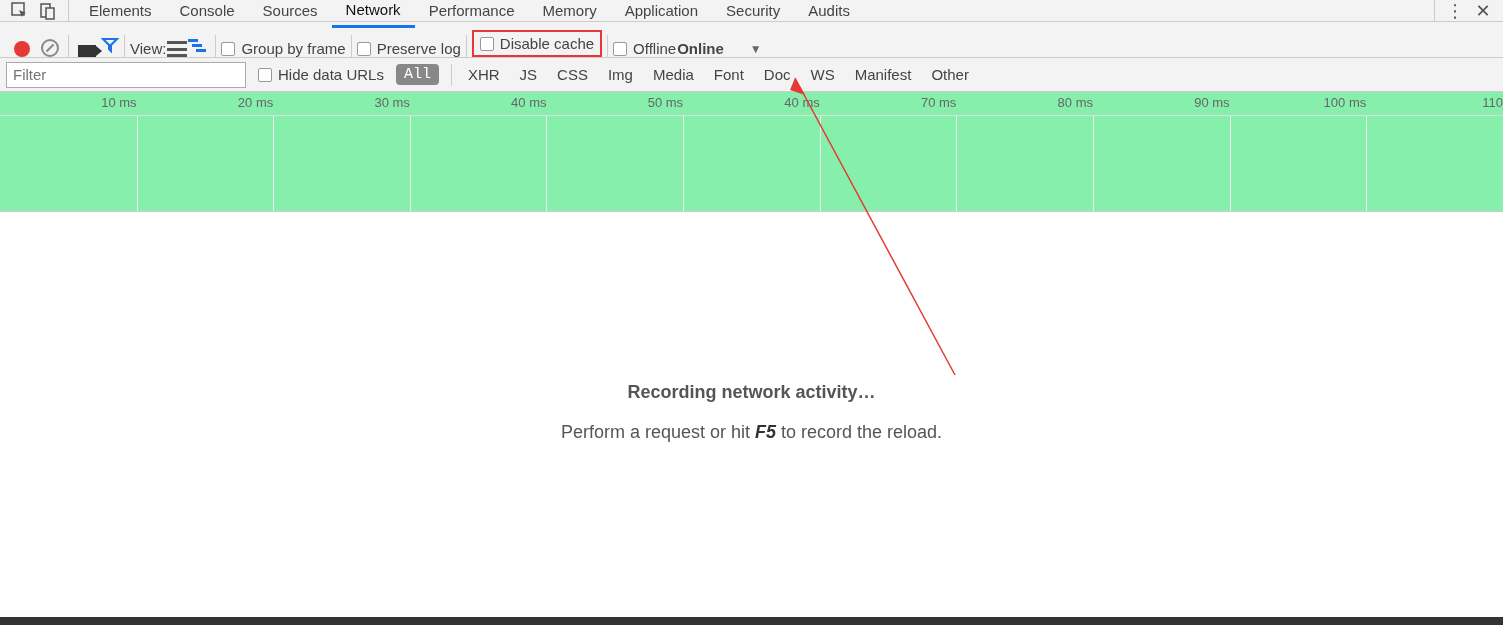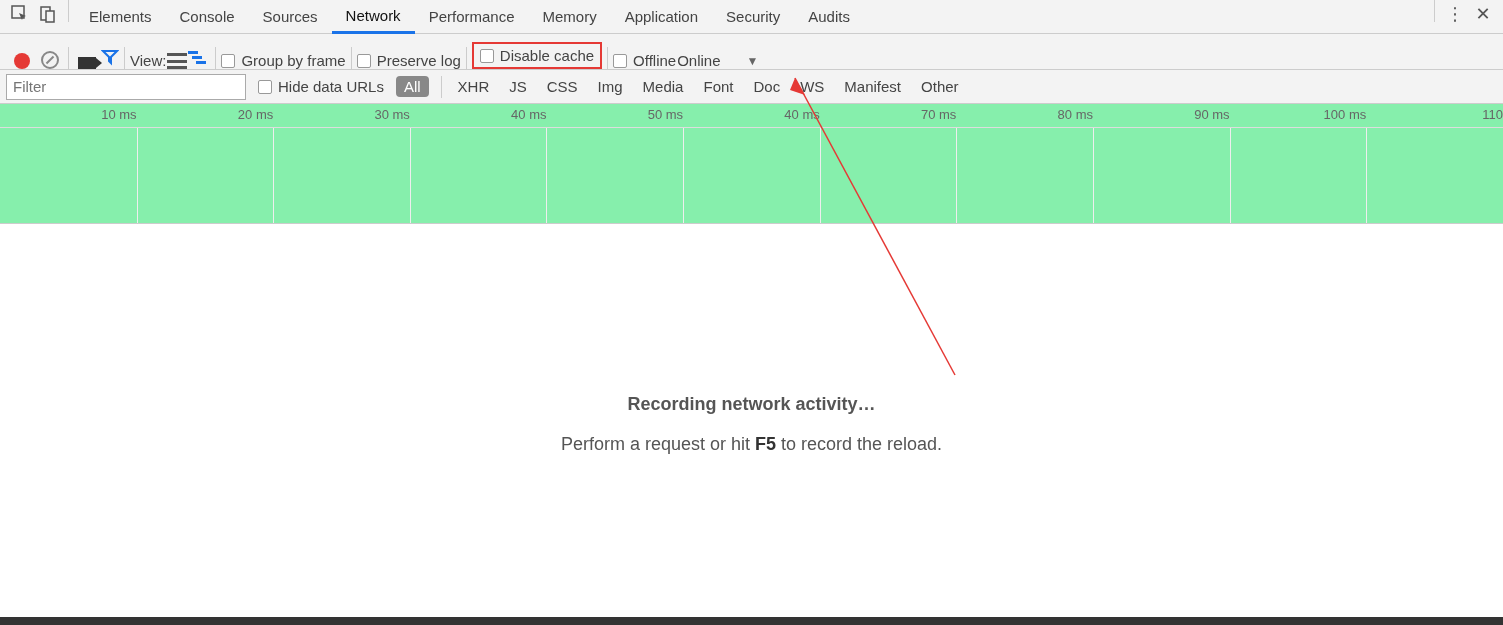--- a/index.html
+++ b/index.html
@@ -10,22 +10,22 @@
   background: #fff;
   width: 1503px;
   height: 625px;
   overflow: hidden;
   position: relative;
 }
 
 
 .tabbar {
   display: flex;
-  align-items: flex-start;
-  height: 34px;
+  align-items: center;
+  height: 22px;
   background: #f3f3f3;
   border-bottom: 1px solid #ccc;
   padding: 0 6px;
   gap: 0;
 }
 .tabbar .iconbtn {
   width: 28px;
   height: 28px;
   display: flex;
   align-items: center;
@@ -86,21 +86,21 @@
   background:#888; transform: rotate(-45deg);
 }
 .cam-icon { width:18px; height:12px; background:#333; position:relative; margin:0 4px;}
 .cam-icon::after { content:""; position:absolute; right:-6px; top:1px; border-left:6px solid #333; border-top:5px solid transparent; border-bottom:5px solid transparent;}
 .viewbtn { width:20px; height:16px; display:flex; flex-direction:column; justify-content:space-between; cursor:pointer;}
 .viewbtn .bar{height:3px; background:#555;}
 .chk {
   width:14px; height:14px; border:1px solid #999; background:#fff; display:inline-block; vertical-align:middle; margin-right:6px; border-radius:2px;
 }
 .chklabel { display:flex; align-items:center; cursor:pointer; color:#444;}
-.throttling { display:flex; align-items:center; gap:6px; cursor:pointer; color:#444;}
+.throttling { display:flex; align-items:center; gap:6px; cursor:pointer; color:#444;font-weight:bold;}
 .dropdown-arrow { color:#666; font-size:12px; margin-left:20px;}
 
 
 .highlight-box {
   border: 2px solid #e53935;
   padding: 3px 6px;
   display:flex; align-items:center;
 }
 
 
@@ -119,21 +119,21 @@
   height: 26px;
   border: 1px solid #aaa;
   padding: 2px 6px;
   font-size:15px;
   background:#fff;
 }
 .filterbar .pill {
   color:#444; cursor:pointer; padding:2px 4px;
 }
 .filterbar .pill.active {
-  background:#888; color:#fff; border-radius:4px; padding:2px 8px;
+  background:#888; color:#fff; border-radius:4px; padding:2px 8px;font-family:Liberation Mono, monospace;
 }
 .filterbar .sep {
   width: 1px; height: 22px; background:#ccc;
 }
 
 
 .timeline {
   height: 120px;
   border-bottom: 1px solid #ccc;
   position: relative;
@@ -158,21 +158,21 @@
 
 
 .message {
   text-align:center;
   color:#666;
   margin-top: 170px;
   font-size:18px;
 }
 .message .line1 { color:#555; margin-bottom:19px;font-weight:bold;}
 .message .line2 { color:#555; font-size:18px;}
-.message b { font-weight:600; color:#333;}
+.message b { font-weight:600; color:#333;font-style:italic;}
 
 
 .bottombar {
   position:absolute;
   left:0; right:0; bottom:0;
   height:8px;
   background:#333;
 }
 
 

